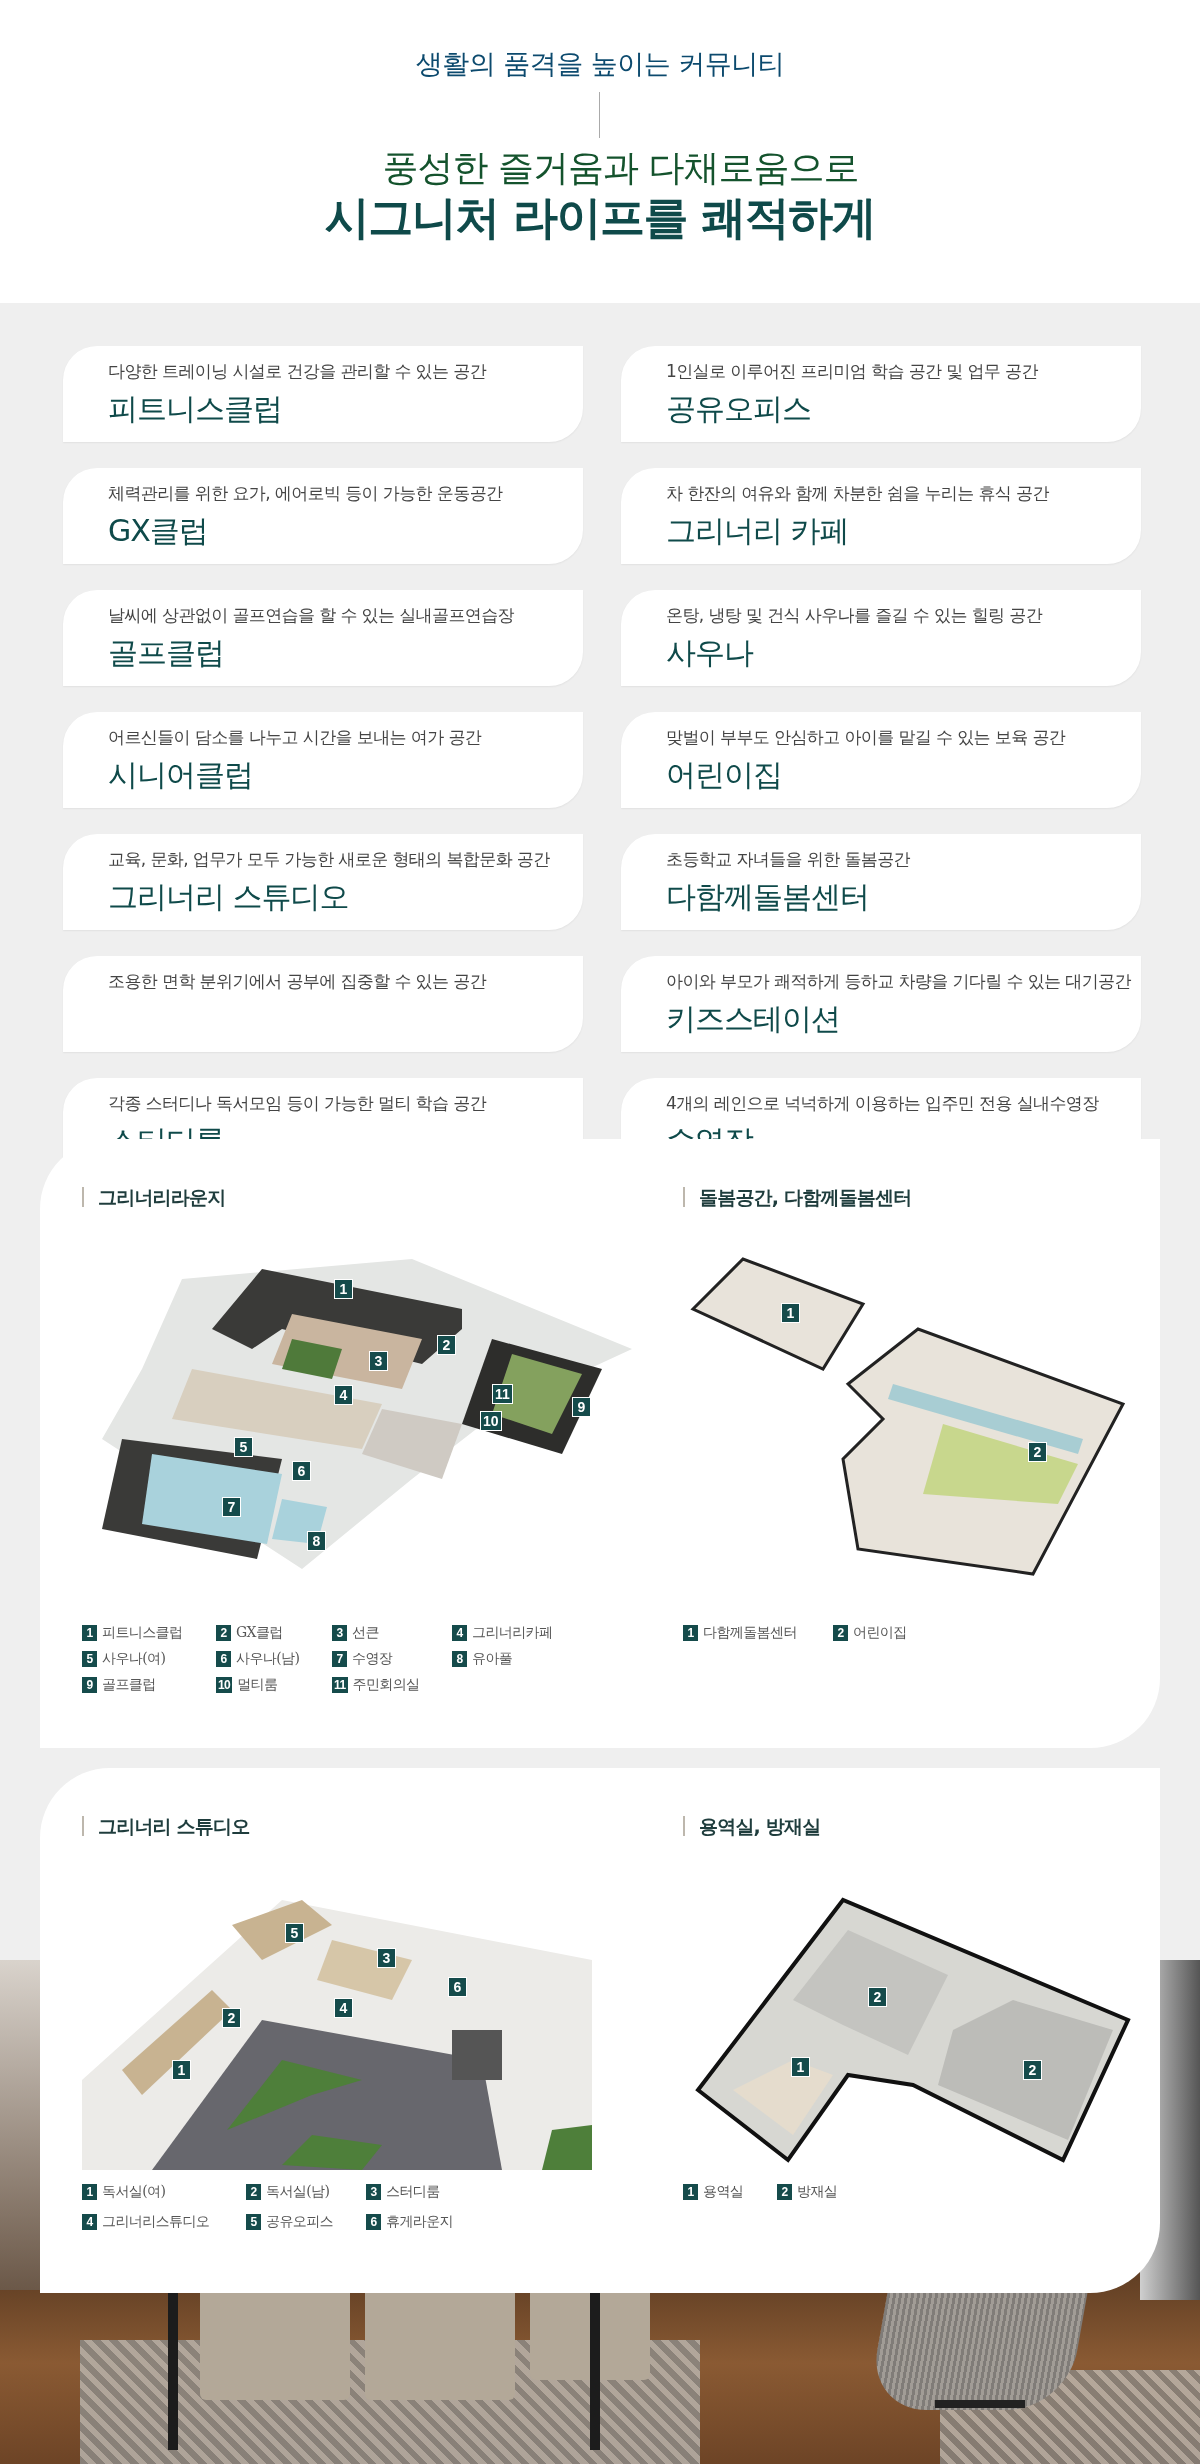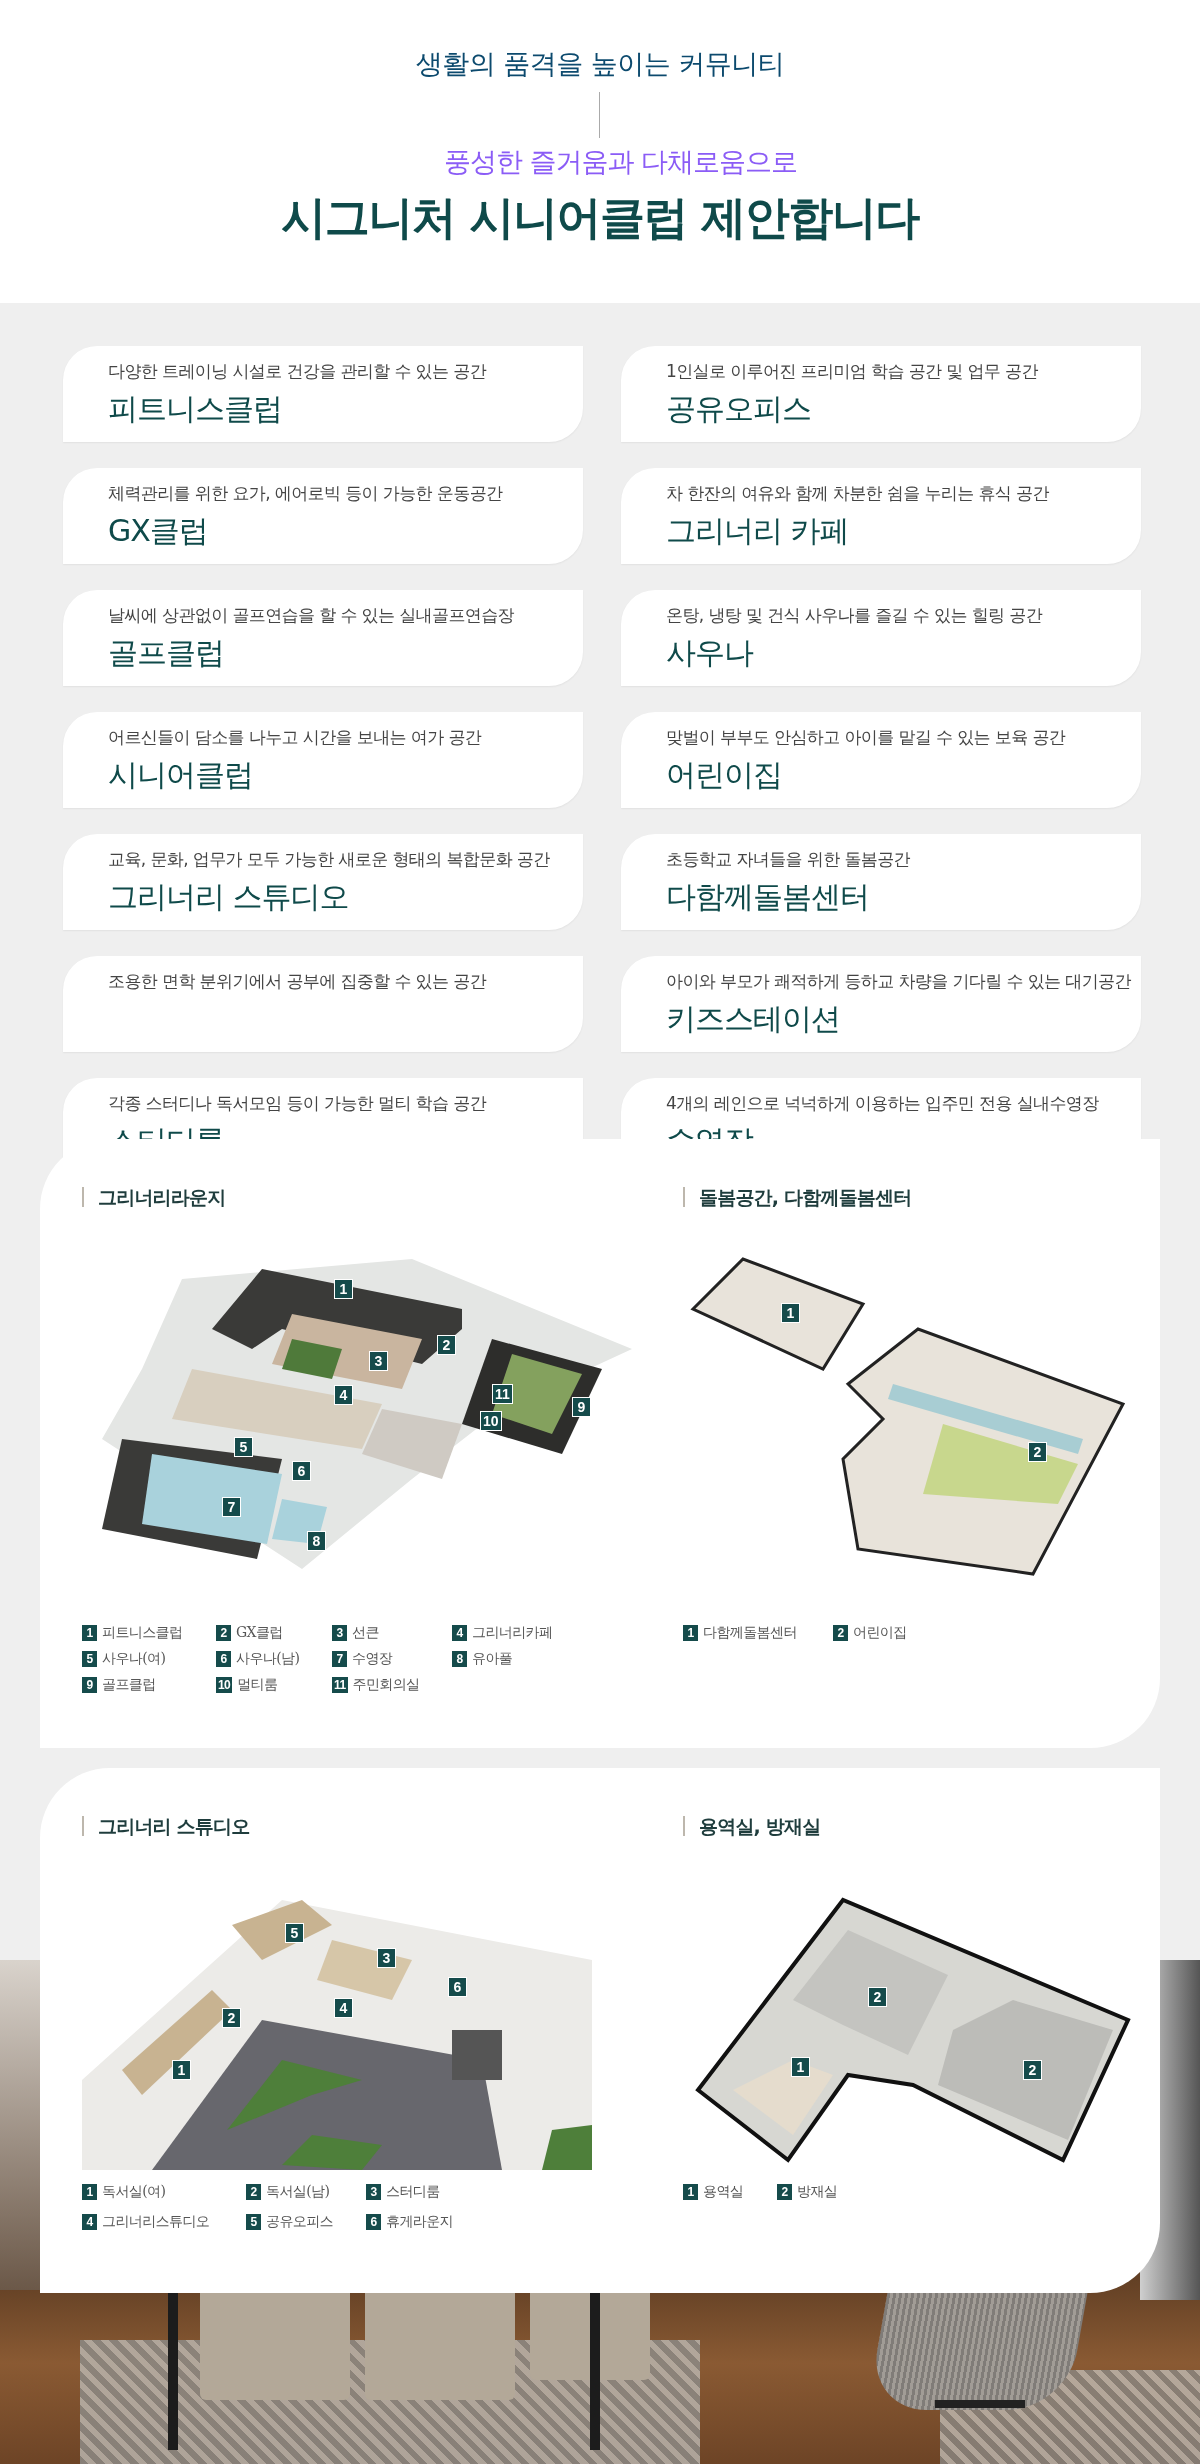--- a/index.html
+++ b/index.html
@@ -20,21 +20,21 @@
   }
   .hero .eyebrow {
     position: absolute; top: 46px; left: 0; width: 100%;
     font-size: 27px; color: #0c4a6e; letter-spacing: -0.5px;
   }
   .hero .divider {
     position: absolute; top: 92px; left: 599px; width: 1px; height: 46px; background: #aaa;
   }
   .hero .subtitle {
     position: absolute; top: 144px; left: 0; width: 100%;
-    font-size: 27px; color: #8b5cf6; letter-spacing: -1px; padding-left: 41px;
+    font-size: 36px; color: #14532d; letter-spacing: -1px; padding-left: 41px;
   }
   .hero .title {
     position: absolute; top: 188px; left: 0; width: 100%;
     font-size: 45px; font-weight: bold; color: #0f4a4a; letter-spacing: -1.5px;
   }
 
   
   .cards {
     position: absolute; top: 334px; left: 63px; width: 1078px;
     display: grid; grid-template-columns: 520px 520px; column-gap: 38px; row-gap: 14px;
@@ -95,21 +95,21 @@
     border: 1px solid #fff;
   }
 </style>
 </head>
 <body>
 
 <section class="hero">
   <div class="eyebrow">생활의 품격을 높이는 커뮤니티</div>
   <div class="divider"></div>
   <div class="subtitle">풍성한 즐거움과 다채로움으로</div>
-  <h1 class="title">시그니처 시니어클럽 제안합니다</h1>
+  <h1 class="title">시그니처 라이프를 쾌적하게</h1>
 </section>
 
 <section class="cards">
   <div class="card">
     <div class="desc">다양한 트레이닝 시설로 건강을 관리할 수 있는 공간</div>
     <div class="name">피트니스클럽</div>
   </div>
   <div class="card">
     <div class="desc">1인실로 이루어진 프리미엄 학습 공간 및 업무 공간</div>
     <div class="name">공유오피스</div>

